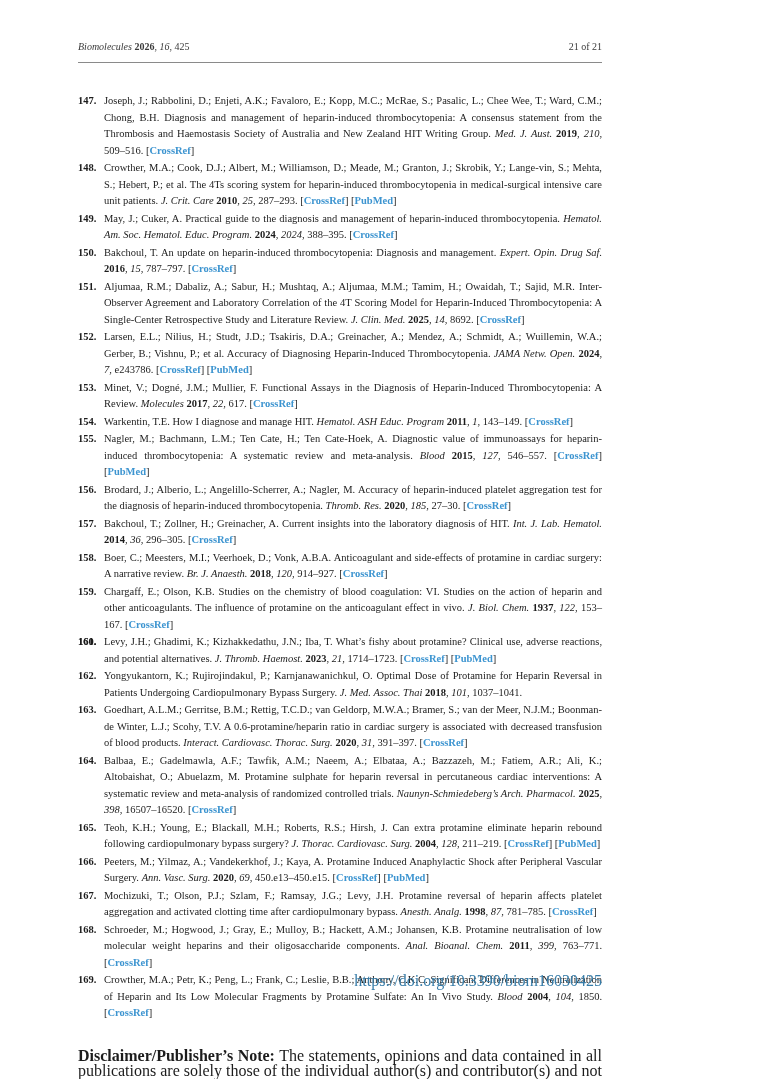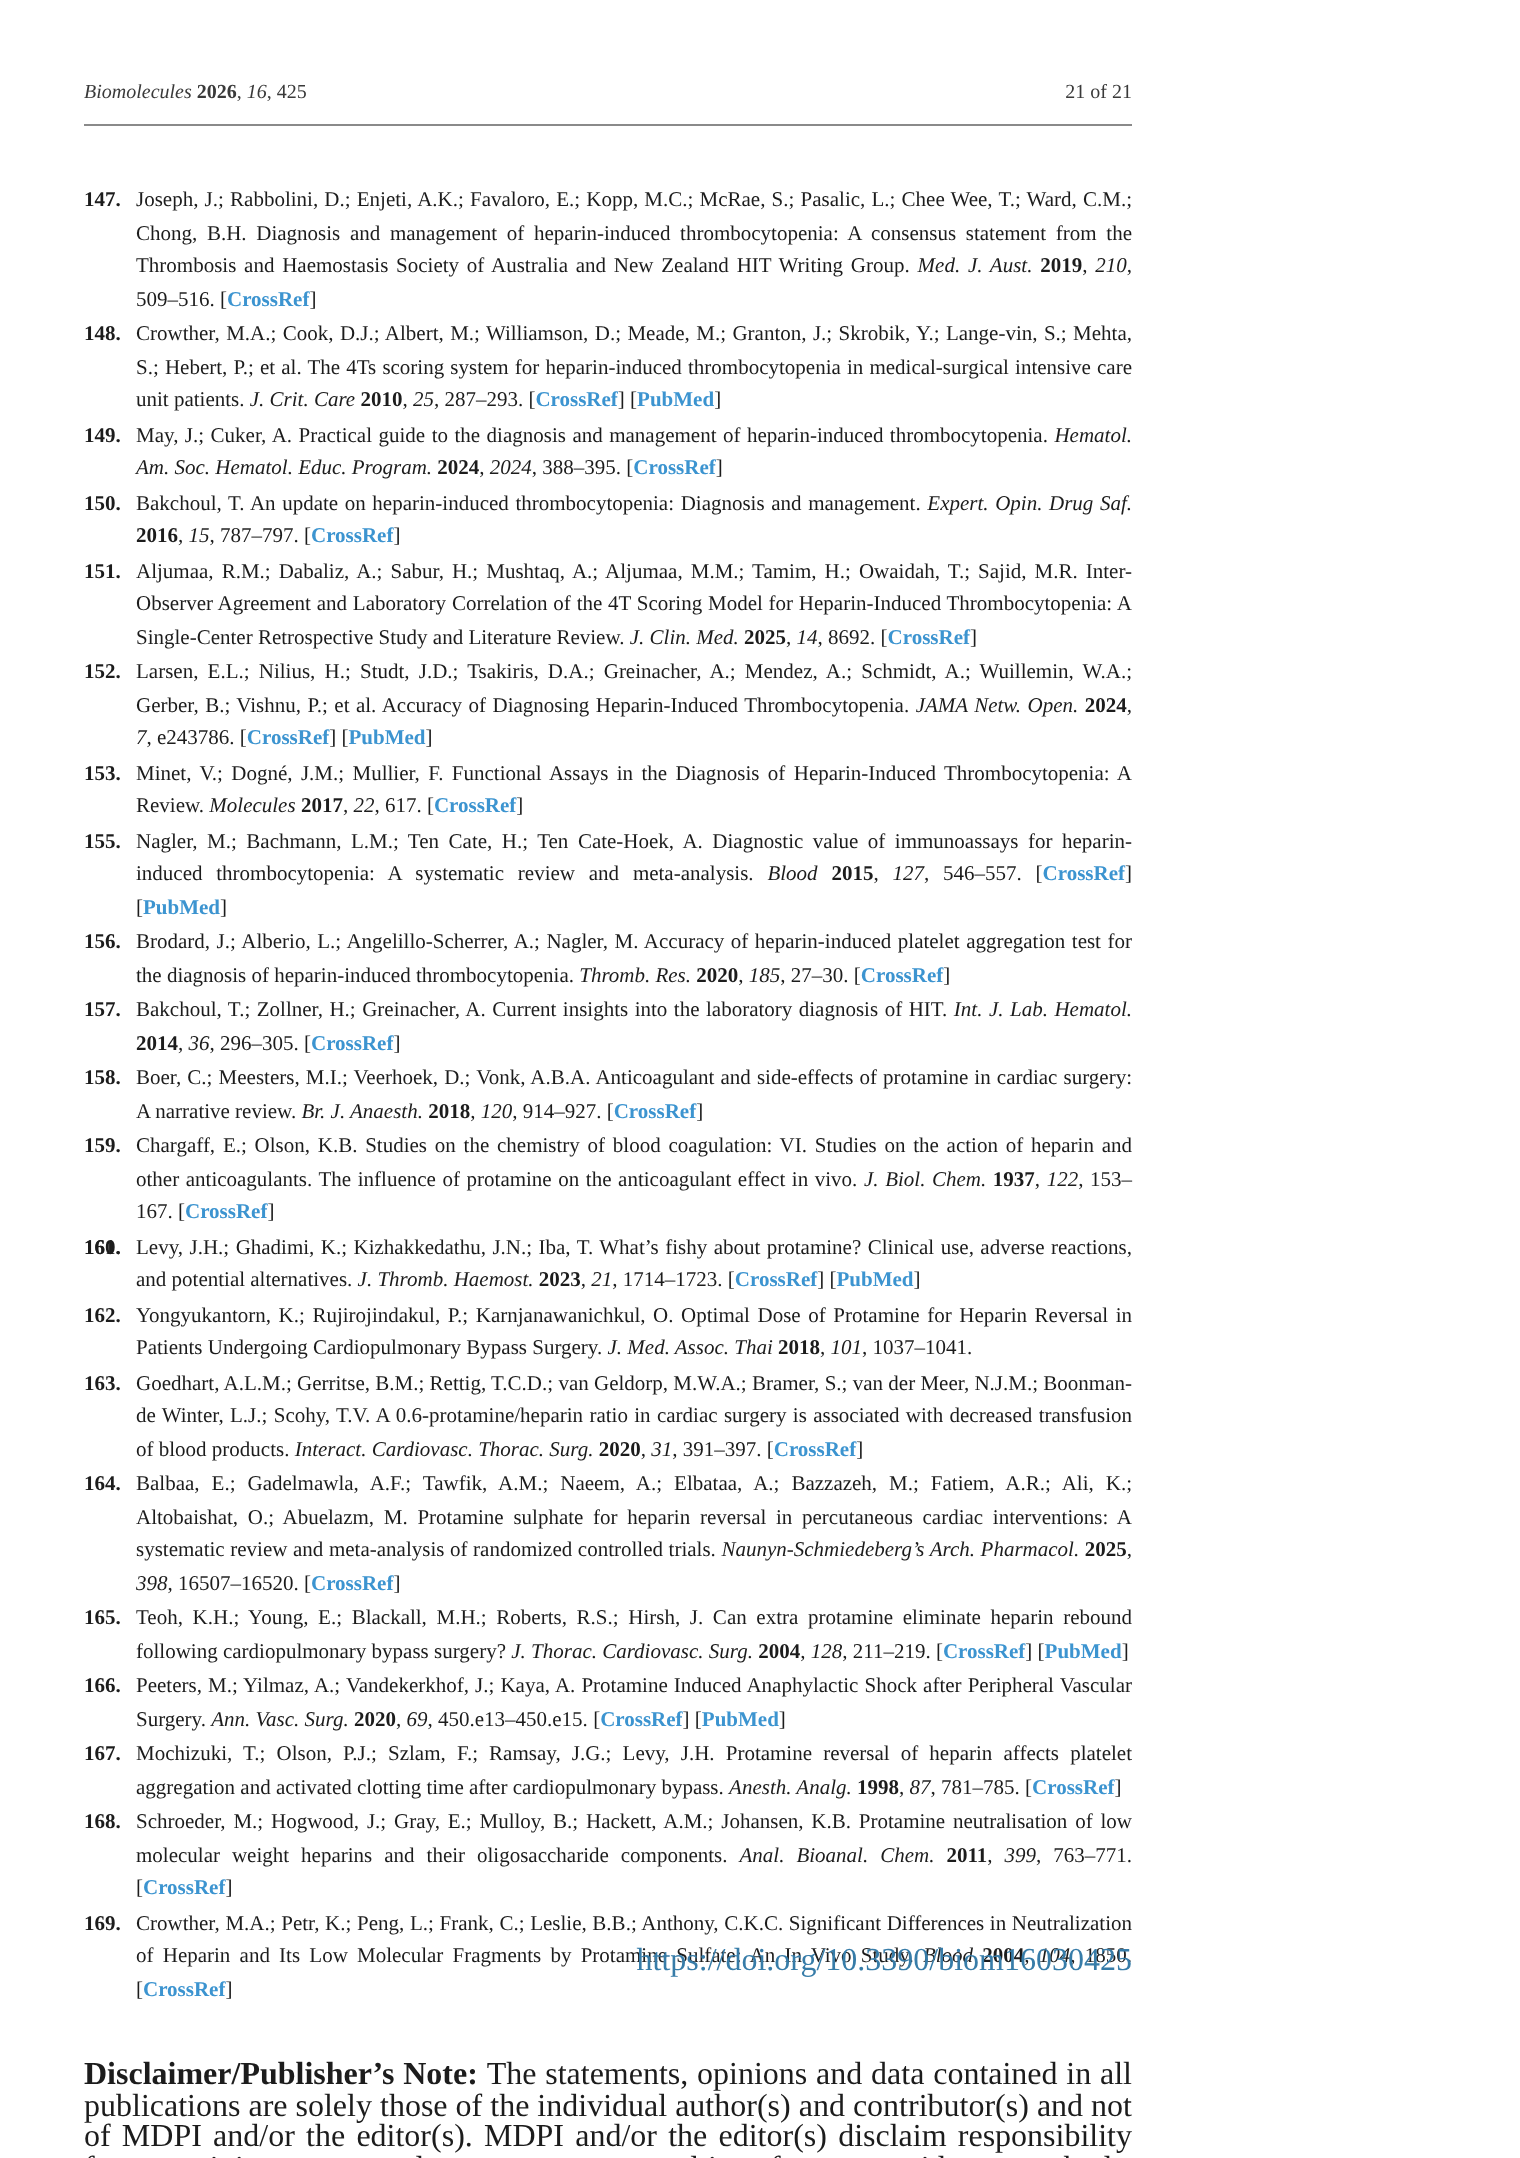--- a/index.html
+++ b/index.html
@@ -8,20 +8,21 @@
     width: 760px; height: 1079px;
     font-family: "Liberation Serif", "DejaVu Serif", serif;
     color: #1c1c1c;
     position: relative;
     overflow: hidden;
   }
   .page {
     width: 608px; height: 1079px;
     padding: 0 42px;
     position: relative;
+    margin-left: 36px;
   }
   .page-header {
     padding-top: 41px;
     display: flex;
     justify-content: space-between;
     align-items: baseline;
     font-size: 10px;
     line-height: 11px;
     color: #3a3a3a;
   }
@@ -87,20 +88,21 @@
   <hr class="header-rule">
 
   <div class="ref-list" id="ref-list">
       <div class="ref-item"><span class="ref-num">147.</span><span><span>Joseph, J.; Rabbolini, D.; Enjeti, A.K.; Favaloro, E.; Kopp, M.C.; McRae, S.; Pasalic, L.; Chee Wee, T.; Ward, C.M.; Chong, B.H. Diagnosis and management of heparin-induced thrombocytopenia: A consensus statement from the Thrombosis and Haemostasis Society of Australia and New Zealand HIT Writing Group. </span><i>Med. J. Aust. </i><b>2019</b><span>, </span><i>210</i><span>, 509–516. </span>[<a class="ref-link">CrossRef</a>]</span></div>
       <div class="ref-item"><span class="ref-num">148.</span><span><span>Crowther, M.A.; Cook, D.J.; Albert, M.; Williamson, D.; Meade, M.; Granton, J.; Skrobik, Y.; Lange-vin, S.; Mehta, S.; Hebert, P.; et al. The 4Ts scoring system for heparin-induced thrombocytopenia in medical-surgical intensive care unit patients. </span><i>J. Crit. Care </i><b>2010</b><span>, </span><i>25</i><span>, 287–293. </span>[<a class="ref-link">CrossRef</a>]<span> </span>[<a class="ref-link">PubMed</a>]</span></div>
       <div class="ref-item"><span class="ref-num">149.</span><span><span>May, J.; Cuker, A. Practical guide to the diagnosis and management of heparin-induced thrombocytopenia. </span><i>Hematol. Am. Soc. Hematol. Educ. Program. </i><b>2024</b><span>, </span><i>2024</i><span>, 388–395. </span>[<a class="ref-link">CrossRef</a>]</span></div>
       <div class="ref-item"><span class="ref-num">150.</span><span><span>Bakchoul, T. An update on heparin-induced thrombocytopenia: Diagnosis and management. </span><i>Expert. Opin. Drug Saf. </i><b>2016</b><span>, </span><i>15</i><span>, 787–797. </span>[<a class="ref-link">CrossRef</a>]</span></div>
       <div class="ref-item"><span class="ref-num">151.</span><span><span>Aljumaa, R.M.; Dabaliz, A.; Sabur, H.; Mushtaq, A.; Aljumaa, M.M.; Tamim, H.; Owaidah, T.; Sajid, M.R. Inter-Observer Agreement and Laboratory Correlation of the 4T Scoring Model for Heparin-Induced Thrombocytopenia: A Single-Center Retrospective Study and Literature Review. </span><i>J. Clin. Med. </i><b>2025</b><span>, </span><i>14</i><span>, 8692. </span>[<a class="ref-link">CrossRef</a>]</span></div>
       <div class="ref-item"><span class="ref-num">152.</span><span><span>Larsen, E.L.; Nilius, H.; Studt, J.D.; Tsakiris, D.A.; Greinacher, A.; Mendez, A.; Schmidt, A.; Wuillemin, W.A.; Gerber, B.; Vishnu, P.; et al. Accuracy of Diagnosing Heparin-Induced Thrombocytopenia. </span><i>JAMA Netw. Open. </i><b>2024</b><span>, </span><i>7</i><span>, e243786. </span>[<a class="ref-link">CrossRef</a>]<span> </span>[<a class="ref-link">PubMed</a>]</span></div>
       <div class="ref-item"><span class="ref-num">153.</span><span><span>Minet, V.; Dogné, J.M.; Mullier, F. Functional Assays in the Diagnosis of Heparin-Induced Thrombocytopenia: A Review. </span><i>Molecules </i><b>2017</b><span>, </span><i>22</i><span>, 617. </span>[<a class="ref-link">CrossRef</a>]</span></div>
+      <div class="ref-item"><span class="ref-num">154.</span><span><span>Warkentin, T.E. How I diagnose and manage HIT. </span><i>Hematol. ASH Educ. Program </i><b>2011</b><span>, </span><i>1</i><span>, 143–149. </span>[<a class="ref-link">CrossRef</a>]</span></div>
       <div class="ref-item"><span class="ref-num">155.</span><span><span>Nagler, M.; Bachmann, L.M.; Ten Cate, H.; Ten Cate-Hoek, A. Diagnostic value of immunoassays for heparin-induced thrombocytopenia: A systematic review and meta-analysis. </span><i>Blood </i><b>2015</b><span>, </span><i>127</i><span>, 546–557. </span>[<a class="ref-link">CrossRef</a>]<span> </span>[<a class="ref-link">PubMed</a>]</span></div>
       <div class="ref-item"><span class="ref-num">156.</span><span><span>Brodard, J.; Alberio, L.; Angelillo-Scherrer, A.; Nagler, M. Accuracy of heparin-induced platelet aggregation test for the diagnosis of heparin-induced thrombocytopenia. </span><i>Thromb. Res. </i><b>2020</b><span>, </span><i>185</i><span>, 27–30. </span>[<a class="ref-link">CrossRef</a>]</span></div>
       <div class="ref-item"><span class="ref-num">157.</span><span><span>Bakchoul, T.; Zollner, H.; Greinacher, A. Current insights into the laboratory diagnosis of HIT. </span><i>Int. J. Lab. Hematol. </i><b>2014</b><span>, </span><i>36</i><span>, 296–305. </span>[<a class="ref-link">CrossRef</a>]</span></div>
       <div class="ref-item"><span class="ref-num">158.</span><span><span>Boer, C.; Meesters, M.I.; Veerhoek, D.; Vonk, A.B.A. Anticoagulant and side-effects of protamine in cardiac surgery: A narrative review. </span><i>Br. J. Anaesth. </i><b>2018</b><span>, </span><i>120</i><span>, 914–927. </span>[<a class="ref-link">CrossRef</a>]</span></div>
       <div class="ref-item"><span class="ref-num">159.</span><span><span>Chargaff, E.; Olson, K.B. Studies on the chemistry of blood coagulation: VI. Studies on the action of heparin and other anticoagulants. The influence of protamine on the anticoagulant effect in vivo. </span><i>J. Biol. Chem. </i><b>1937</b><span>, </span><i>122</i><span>, 153–167. </span>[<a class="ref-link">CrossRef</a>]</span></div>
       <div class="ref-item"><span class="ref-num">160.</span></div>
       <div class="ref-item"><span class="ref-num">161.</span><span><span>Levy, J.H.; Ghadimi, K.; Kizhakkedathu, J.N.; Iba, T. What’s fishy about protamine? Clinical use, adverse reactions, and potential alternatives. </span><i>J. Thromb. Haemost. </i><b>2023</b><span>, </span><i>21</i><span>, 1714–1723. </span>[<a class="ref-link">CrossRef</a>]<span> </span>[<a class="ref-link">PubMed</a>]</span></div>
       <div class="ref-item"><span class="ref-num">162.</span><span><span>Yongyukantorn, K.; Rujirojindakul, P.; Karnjanawanichkul, O. Optimal Dose of Protamine for Heparin Reversal in Patients Undergoing Cardiopulmonary Bypass Surgery. </span><i>J. Med. Assoc. Thai </i><b>2018</b><span>, </span><i>101</i><span>, 1037–1041.</span></span></div>
       <div class="ref-item"><span class="ref-num">163.</span><span><span>Goedhart, A.L.M.; Gerritse, B.M.; Rettig, T.C.D.; van Geldorp, M.W.A.; Bramer, S.; van der Meer, N.J.M.; Boonman-de Winter, L.J.; Scohy, T.V. A 0.6-protamine/heparin ratio in cardiac surgery is associated with decreased transfusion of blood products. </span><i>Interact. Cardiovasc. Thorac. Surg. </i><b>2020</b><span>, </span><i>31</i><span>, 391–397. </span>[<a class="ref-link">CrossRef</a>]</span></div>
       <div class="ref-item"><span class="ref-num">164.</span><span><span>Balbaa, E.; Gadelmawla, A.F.; Tawfik, A.M.; Naeem, A.; Elbataa, A.; Bazzazeh, M.; Fatiem, A.R.; Ali, K.; Altobaishat, O.; Abuelazm, M. Protamine sulphate for heparin reversal in percutaneous cardiac interventions: A systematic review and meta-analysis of randomized controlled trials. </span><i>Naunyn-Schmiedeberg’s Arch. Pharmacol. </i><b>2025</b><span>, </span><i>398</i><span>, 16507–16520. </span>[<a class="ref-link">CrossRef</a>]</span></div>

